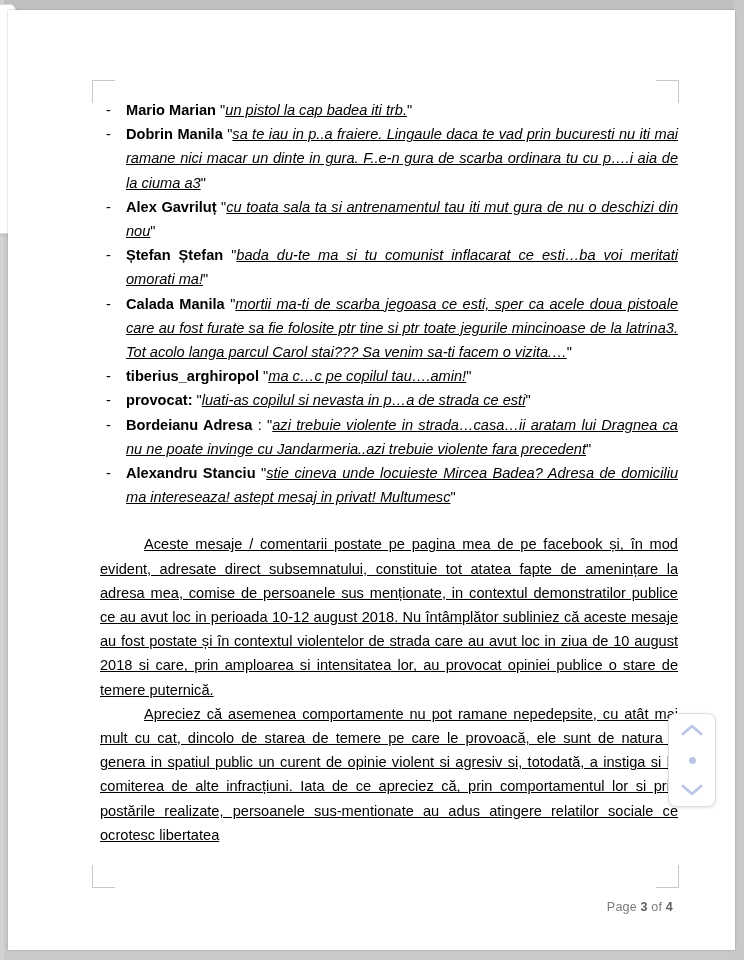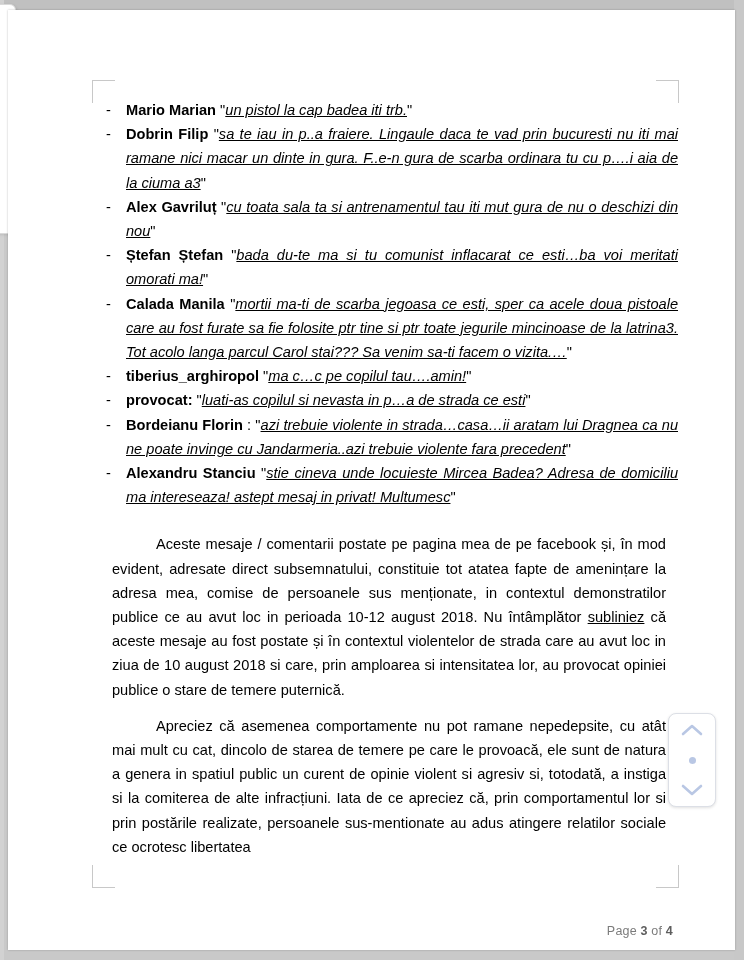--- a/index.html
+++ b/index.html
@@ -124,36 +124,37 @@
   }
   .plainquote {
     font-style: normal;
   }
 
   
   .para {
     text-align: justify;
     text-justify: inter-word;
     text-indent: 44px;
-    margin: 12px;
+    margin: 0;
+    text-decoration: underline;
   }
   .para.first { margin-top: 23px; }
   .underline { text-decoration: underline; }
 
   
   .para-block {
     width: 578px;
     overflow: hidden;
   }
 
   
   .page-footer {
     position: absolute;
     left: 0;
-    top: 914px;
+    top: 890px;
     width: 727px;
     text-align: right;
     padding-right: 62px;
     box-sizing: border-box;
     font-size: 12.5px;
     color: #7b7b7b;
     letter-spacing: 0.2px;
   }
   .page-footer b { color: #5e5e5e; }
 
@@ -209,21 +210,21 @@
     <div class="text-area">
 
       <ul class="quote-list" id="quotes-list">
 
       <li class="quote-item">
             <span class="quote-dash">-</span>
             <span class="quote-body"><span class="author">Mario Marian</span><span class="plainquote"> "</span><span class="said">un pistol la cap badea iti trb.</span><span class="plainquote">"</span></span>
           </li>
           <li class="quote-item">
             <span class="quote-dash">-</span>
-            <span class="quote-body"><span class="author">Dobrin Filip</span><span class="plainquote"> "</span><span class="said">sa te iau in p..a fraiere. Lingaule daca te vad prin bucuresti nu iti mai ramane nici macar un dinte in gura. F..e-n gura de scarba ordinara tu cu p….i aia de la ciuma a3</span><span class="plainquote">"</span></span>
+            <span class="quote-body"><span class="author">Dobrin Manila</span><span class="plainquote"> "</span><span class="said">sa te iau in p..a fraiere. Lingaule daca te vad prin bucuresti nu iti mai ramane nici macar un dinte in gura. F..e-n gura de scarba ordinara tu cu p….i aia de la ciuma a3</span><span class="plainquote">"</span></span>
           </li>
           <li class="quote-item">
             <span class="quote-dash">-</span>
             <span class="quote-body"><span class="author">Alex Gavriluț</span><span class="plainquote"> "</span><span class="said">cu toata sala ta si antrenamentul tau iti mut gura de nu o deschizi din nou</span><span class="plainquote">"</span></span>
           </li>
           <li class="quote-item">
             <span class="quote-dash">-</span>
             <span class="quote-body"><span class="author">Ștefan Ștefan</span><span class="plainquote"> "</span><span class="said">bada du-te ma si tu comunist inflacarat ce esti…ba voi meritati omorati ma!</span><span class="plainquote">"</span></span>
           </li>
           <li class="quote-item">
@@ -233,21 +234,21 @@
           <li class="quote-item">
             <span class="quote-dash">-</span>
             <span class="quote-body"><span class="author">tiberius_arghiropol</span><span class="plainquote"> "</span><span class="said">ma c…c pe copilul tau….amin!</span><span class="plainquote">"</span></span>
           </li>
           <li class="quote-item">
             <span class="quote-dash">-</span>
             <span class="quote-body"><span class="author">provocat:</span><span class="plainquote"> "</span><span class="said">luati-as copilul si nevasta in p…a de strada ce esti</span><span class="plainquote">"</span></span>
           </li>
           <li class="quote-item">
             <span class="quote-dash">-</span>
-            <span class="quote-body"><span class="author">Bordeianu Florin</span><span class="plainquote"> : "</span><span class="said">azi trebuie violente in strada…casa…ii aratam lui Dragnea ca nu ne poate invinge cu Jandarmeria..azi trebuie violente fara precedent</span><span class="plainquote">"</span></span>
+            <span class="quote-body"><span class="author">Bordeianu Adresa</span><span class="plainquote"> : "</span><span class="said">azi trebuie violente in strada…casa…ii aratam lui Dragnea ca nu ne poate invinge cu Jandarmeria..azi trebuie violente fara precedent</span><span class="plainquote">"</span></span>
           </li>
           <li class="quote-item">
             <span class="quote-dash">-</span>
             <span class="quote-body"><span class="author">Alexandru Stanciu</span><span class="plainquote"> "</span><span class="said">stie cineva unde locuieste Mircea Badea? Adresa de domiciliu ma intereseaza! astept mesaj in privat! Multumesc</span><span class="plainquote">"</span></span>
           </li>
         </ul>
 
       <div class="para-block" id="paragraphs-block">
 
       <p class="para first"><span>Aceste mesaje / comentarii postate pe pagina mea de pe facebook și, în mod evident, adresate direct subsemnatului, constituie tot atatea fapte de amenințare la adresa mea, comise de persoanele sus menționate, in contextul demonstratilor publice ce au avut loc in perioada 10-12 august 2018. Nu întâmplător </span><span class="underline">subliniez</span><span> că aceste mesaje au fost postate și în contextul violentelor de strada care au avut loc in ziua de 10 august 2018 si care, prin amploarea si intensitatea lor, au provocat opiniei publice o stare de temere puternică.</span></p>

